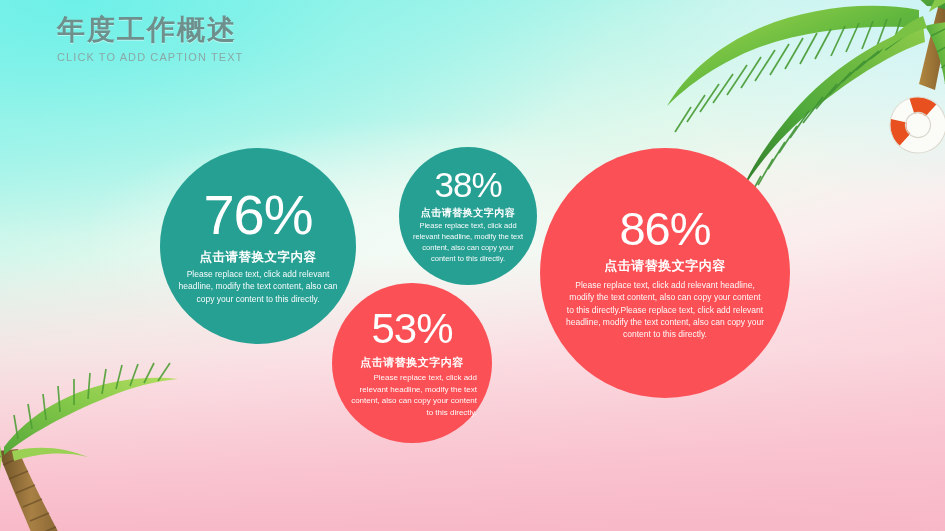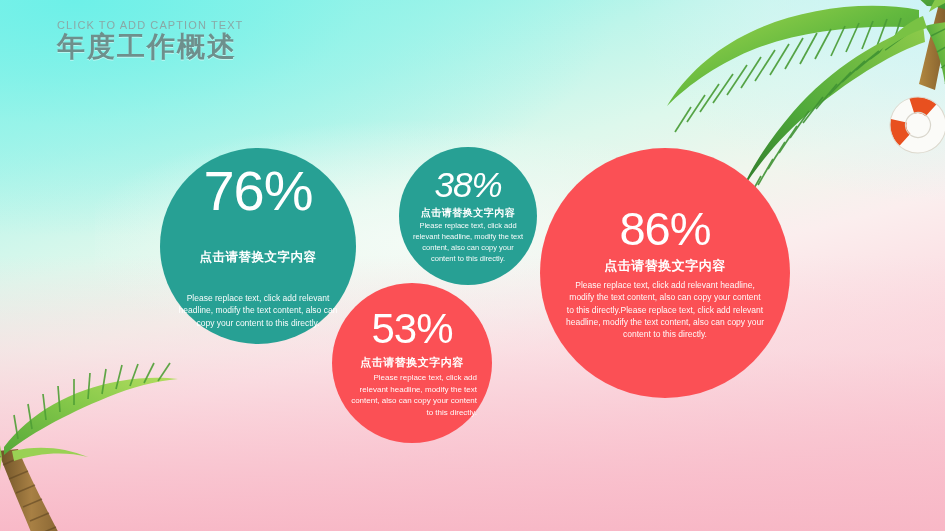--- a/index.html
+++ b/index.html
@@ -97,33 +97,32 @@
     color:#ffffff;
     line-height:1.45;
     opacity:0.96;
   }
 
   
   #bubble-76 {
     left:160px; top:148px; width:196px; height:196px;
     background:#27a094;
     z-index:3;
-    gap:24px;
   }
   #bubble-76 .pct { font-size:56px; margin-bottom:6px; }
   #bubble-76 .cn  { font-size:12.5px; margin-bottom:3px; }
   #bubble-76 .en  { font-size:8.5px; max-width:160px; }
 
   
   #bubble-38 {
     left:399px; top:147px; width:138px; height:138px;
     background:#27a094;
     z-index:5;
   }
-  #bubble-38 .pct { font-size:35px; margin-bottom:4px;font-style:italic; }
+  #bubble-38 .pct { font-size:35px; margin-bottom:4px; }
   #bubble-38 .cn  { font-size:10px; margin-bottom:2px; }
   #bubble-38 .en  { font-size:7.5px; max-width:112px; }
 
   
   #bubble-53 {
     left:332px; top:283px; width:160px; height:160px;
     background:#fb5055;
     z-index:6;
     text-align:right;
   }
@@ -322,22 +321,22 @@
           <path d="M34 60 l-14 -8"></path>
       </g>
     </g>
 
     <g>
       <path d="M66 112 C92 106 118 108 142 118 C118 112 92 114 68 122 Z" fill="#9ad154"></path>
     </g>
   </svg>
 
   <div id="header">
+    <div id="page-title">年度工作概述</div>
     <div id="page-subtitle">CLICK TO ADD CAPTION TEXT</div>
-    <div id="page-title">年度工作概述</div>
   </div>
 
   <div class="bubble" id="bubble-76">
     <div class="pct">76%</div>
     <div class="cn">点击请替换文字内容</div>
     <div class="en">Please replace text, click add relevant headline, modify the text content, also can copy your content to this directly.</div>
   </div>
 
   <div class="bubble" id="bubble-38">
     <div class="pct">38%</div>

